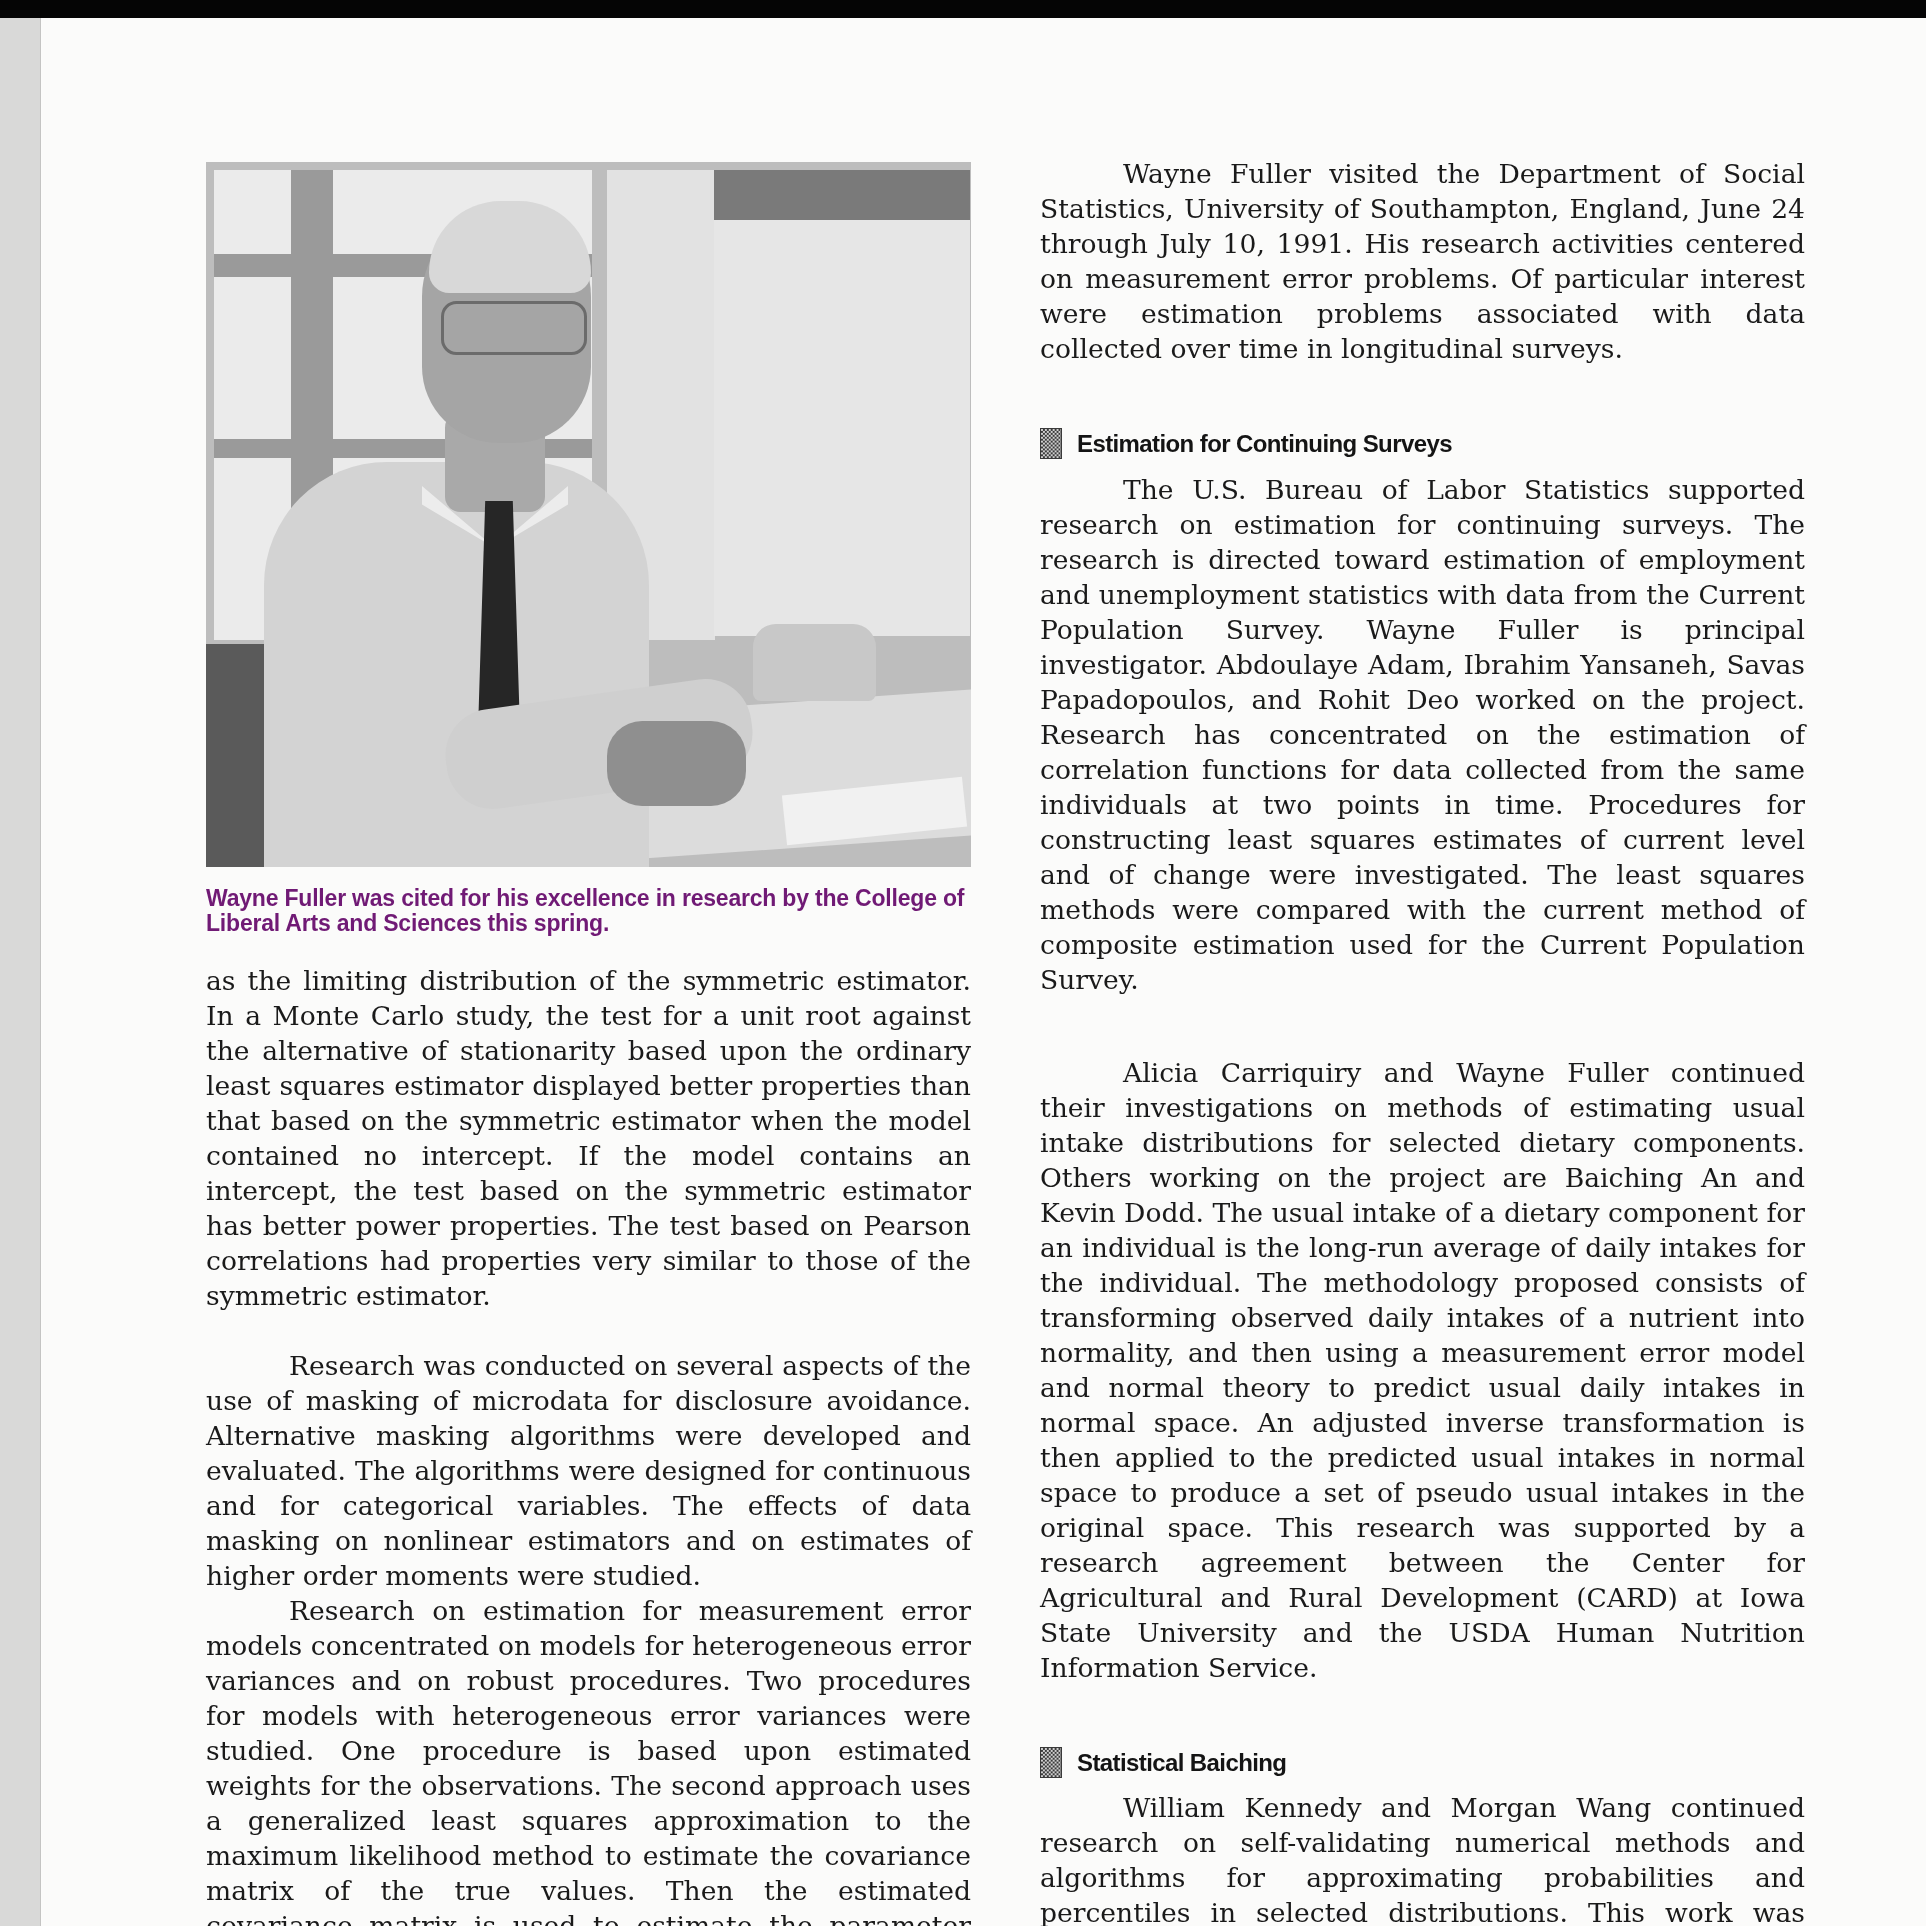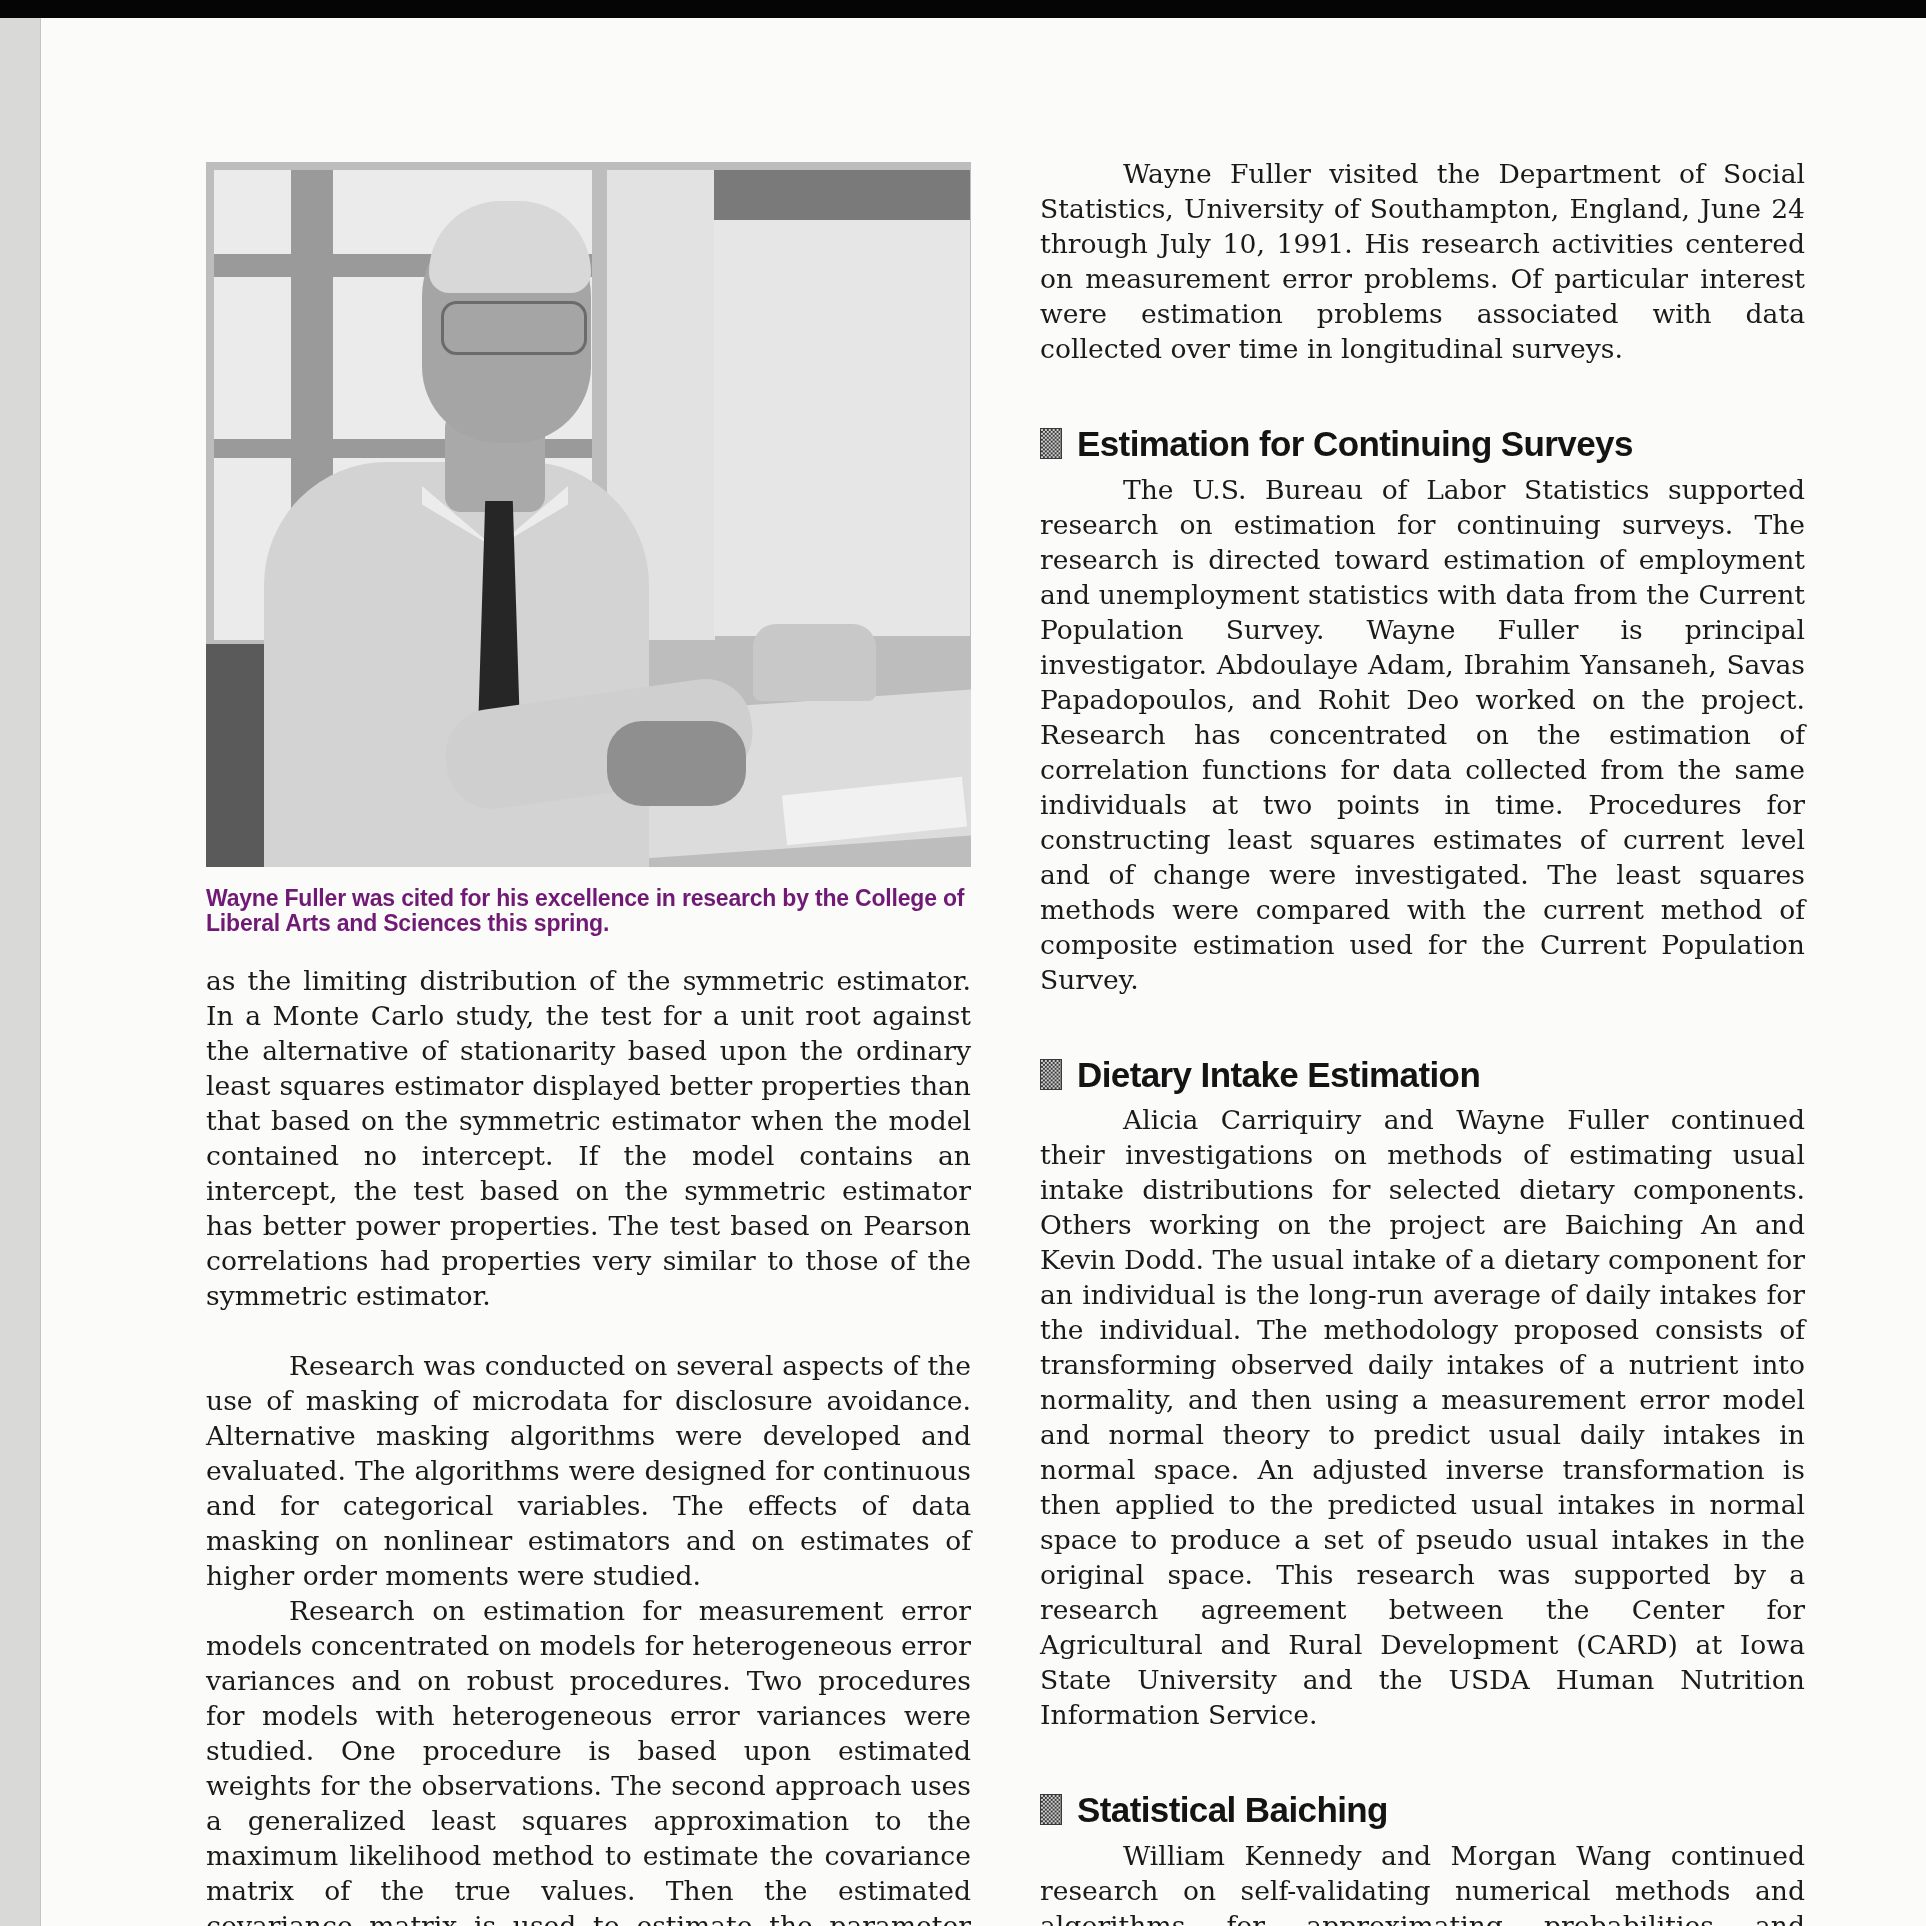--- a/index.html
+++ b/index.html
@@ -43,21 +43,21 @@
   .col { position: absolute; width: 765px; font-size: 26.6px; line-height: 35px; text-align: justify; }
   .col p { margin: 0; text-indent: 0; }
   .col p.ind { text-indent: 83px; }
   .col .gap { height: 35px; }
 
   .left-col { left: 206px; top: 963px; }
   .right-col { left: 1040px; top: 156px; }
 
   .heading {
     font-family: "Liberation Sans", sans-serif; font-weight: bold;
-    font-size: 35px; line-height: 39px; letter-spacing: -0.6px;
+    font-size: 24px; line-height: 39px; letter-spacing: -0.6px;
     display: flex; align-items: center; margin: 0 0 8.5px 0; color: #141414;
   }
   .heading .bullet {
     width: 21.6px; height: 31px; margin-right: 15.4px; flex: none;
     background-color: #6a6a6a;
     background-image: repeating-conic-gradient(#3a3a3a 0 25%, #d0d0d0 0 50%);
     background-size: 3.9px 3.9px;
     border: 1.2px solid #3a3a3a; box-sizing: border-box;
   }
 </style>
@@ -105,24 +105,20 @@
   <p class="ind">Wayne Fuller visited the Department of Social Statistics, University of Southampton, England, June 24 through July 10, 1991. His research activities centered on measurement error problems. Of particular interest were estimation problems associated with data collected over time in longitudinal surveys.</p>
   <div style="height:58px"></div>
 
   <div class="heading">
     <span class="bullet"></span>
     <span>Estimation for Continuing Surveys</span>
   </div>
   <p class="ind">The U.S. Bureau of Labor Statistics supported research on estimation for continuing surveys. The research is directed toward estimation of employment and unemployment statistics with data from the Current Population Survey. Wayne Fuller is principal investigator. Abdoulaye Adam, Ibrahim Yansaneh, Savas Papadopoulos, and Rohit Deo worked on the project. Research has concentrated on the estimation of correlation functions for data collected from the same individuals at two points in time. Procedures for constructing least squares estimates of current level and of change were investigated. The least squares methods were compared with the current method of composite estimation used for the Current Population Survey.</p>
   <div style="height:58px"></div>
 
-  <div class="heading">
-    <span class="bullet"></span>
-    <span>Dietary Intake Estimation</span>
-  </div>
   <p class="ind">Alicia Carriquiry and Wayne Fuller continued their investigations on methods of estimating usual intake distributions for selected dietary components. Others working on the project are Baiching An and Kevin Dodd. The usual intake of a dietary component for an individual is the long-run average of daily intakes for the individual. The methodology proposed consists of transforming observed daily intakes of a nutrient into normality, and then using a measurement error model and normal theory to predict usual daily intakes in normal space. An adjusted inverse transformation is then applied to the predicted usual intakes in normal space to produce a set of pseudo usual intakes in the original space. This research was supported by a research agreement between the Center for Agricultural and Rural Development (CARD) at Iowa State University and the USDA Human Nutrition Information Service.</p>
   <div style="height:58px"></div>
 
   <div class="heading">
     <span class="bullet"></span>
     <span>Statistical Baiching</span>
   </div>
   <p class="ind">William Kennedy and Morgan Wang continued research on self-validating numerical methods and algorithms for approximating probabilities and percentiles in selected distributions. This work was funded by National Science Foundation grant DMS 8907940. The publication listed on p. 34 describes some of the results obtained thus far.</p>
 
 </div>

